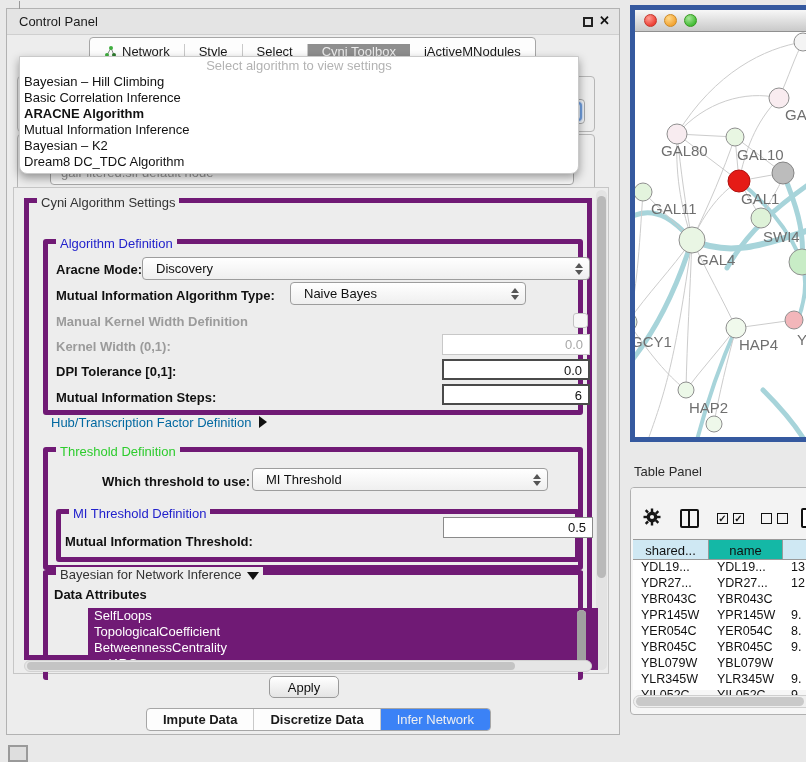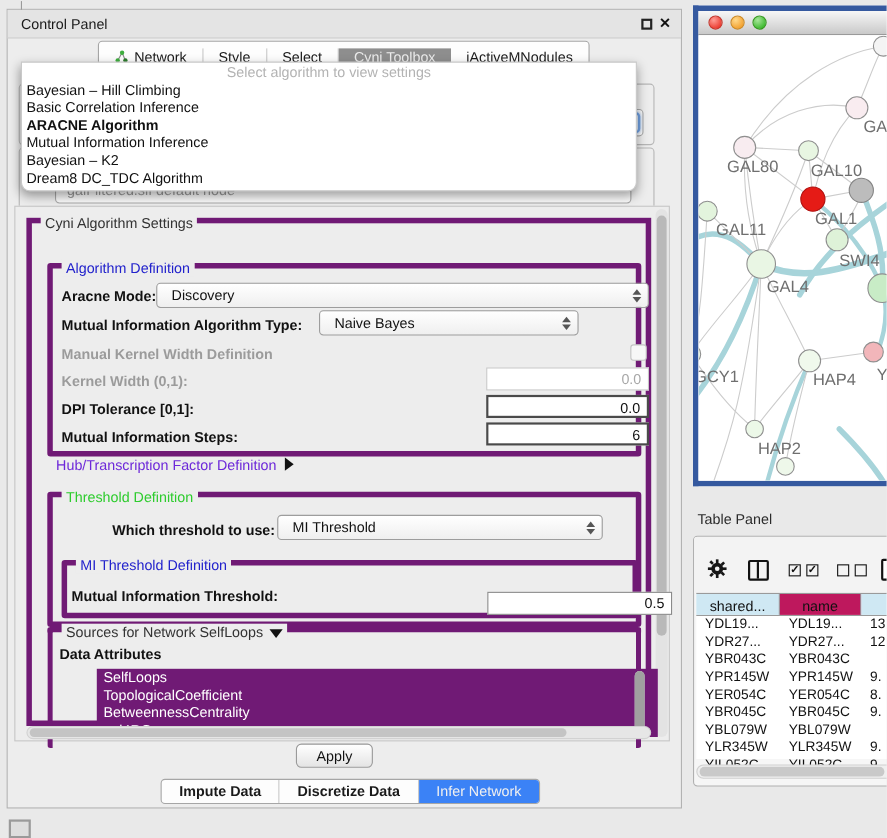--- a/index.html
+++ b/index.html
@@ -107,21 +107,21 @@
   .icon-split { position:absolute; width:19px; height:19px; border:2px solid #111; border-radius:2px; }
   .icon-split::after { content:""; position:absolute; left:6px; top:0; width:2px; height:15px; background:#111; }
   .mini-check { position:absolute; width:11px; height:11px; border:1.5px solid #111; font-size:10px;
     line-height:9px; text-align:center; color:#111; font-weight:bold; }
   .mini-box { position:absolute; width:11px; height:11px; border:1.5px solid #111; }
   .icon-doc { position:absolute; width:16px; height:20px; border:2px solid #111; border-radius:2px 6px 2px 2px; background:#fff; }
   .tp-table { position:absolute; left:2px; top:51px; width:182px; bottom:24px; background:#fff; }
   .th-row { display:flex; height:21px; border-top:1px solid #9a9a9a; border-bottom:1px solid #9a9a9a; }
   .th { font-size:13px; color:#111; text-align:center; padding-top:3px; border-right:1px solid #9a9a9a; }
   .th.blue { background:#cfe8f3; }
-  .th.gray { background:#be185d; }
+  .th.gray { background:#14b8a6; }
   .tr { display:flex; height:16px; }
   .td { font-size:12.5px; color:#111; padding-left:8px; white-space:nowrap; overflow:hidden; }
   .c1 { width:76px; } .c2 { width:74px; } .c3 { flex:1; }
   .tp-hscroll { position:absolute; left:2px; bottom:6px; width:180px; height:13px;
     background:#efefef; border:1px solid #cfcfcf; border-radius:7px; }
   .tp-hscroll .thumb { position:absolute; left:2px; top:1px; width:168px; height:9px; background:#c9c9c9; border-radius:5px; }
 
   .mini-grip { position:absolute; left:8px; top:745px; width:20px; height:17px;
     background:#dedede; border:2px solid #9a9a9a; }
 </style>
@@ -221,46 +221,46 @@
           <div class="lbl disabled" style="left:8px; top:95px;">Kernel Width (0,1):</div>
           <div class="field disabled" style="left:394px; top:90px; width:148px;">0.0</div>
 
           <div class="lbl" style="left:8px; top:120px;">DPI Tolerance [0,1]:</div>
           <div class="field dark" style="left:394px; top:115px; width:148px;">0.0</div>
 
           <div class="lbl" style="left:8px; top:146px;">Mutual Information Steps:</div>
           <div class="field dark" style="left:394px; top:140px; width:148px;">6</div>
         </div>
 
-        <div style="position:absolute; left:22px; top:212px; font-size:13px; color:#6d28d9;">
+        <div style="position:absolute; left:22px; top:212px; font-size:13px; color:#0369a1;">
           <span>Hub/Transcription Factor Definition</span><span class="tri-right"></span>
         </div>
 
         <div class="groupbox" style="left:14px; top:244px; width:540px; height:123px;">
           <div class="legend green">Threshold Definition</div>
 
           <div class="lbl" style="left:54px; top:22px;">Which threshold to use:</div>
           <div class="combo" style="left:204px; top:16px; width:296px;">
             <span>MI Threshold</span>
             <span class="arrows">
                 <span class="tri-up"></span>
                 <span class="tri-dn"></span>
               </span>
           </div>
 
           <div class="groupbox" style="left:8px; top:57px; width:524px; height:53px;">
             <div class="legend blue">MI Threshold Definition</div>
             <div class="lbl" style="left:4px; top:20px;">Mutual Information Threshold:</div>
-            <div class="field mid" style="left:382px; top:24px; width:168px;">0.5</div>
+            <div class="field mid" style="left:382px; top:3px; width:150px;">0.5</div>
           </div>
         </div>
 
         <div class="groupbox" style="left:14px; top:367px; width:540px; height:110px; border-bottom:none;">
           <div class="legend">
-            <span>Sources for Network SelfLoops</span><span class="tri-down-filled"></span>
+            <span>Bayesian for Network Inference</span><span class="tri-down-filled"></span>
           </div>
           <div class="lbl" style="left:6px; top:12px;">Data Attributes</div>
           <div class="attr-list" style="left:16px; top:33px; width:510px; height:62px;">
             <div class="attr-item">SelfLoops</div>
             <div class="attr-item">TopologicalCoefficient</div>
             <div class="attr-item">BetweennessCentrality</div>
             <div class="attr-item">gal4RGexp</div>
           </div>
           <div class="list-scroll" style="left:529px; top:35px; height:58px;">
               <div class="thumb"></div>

